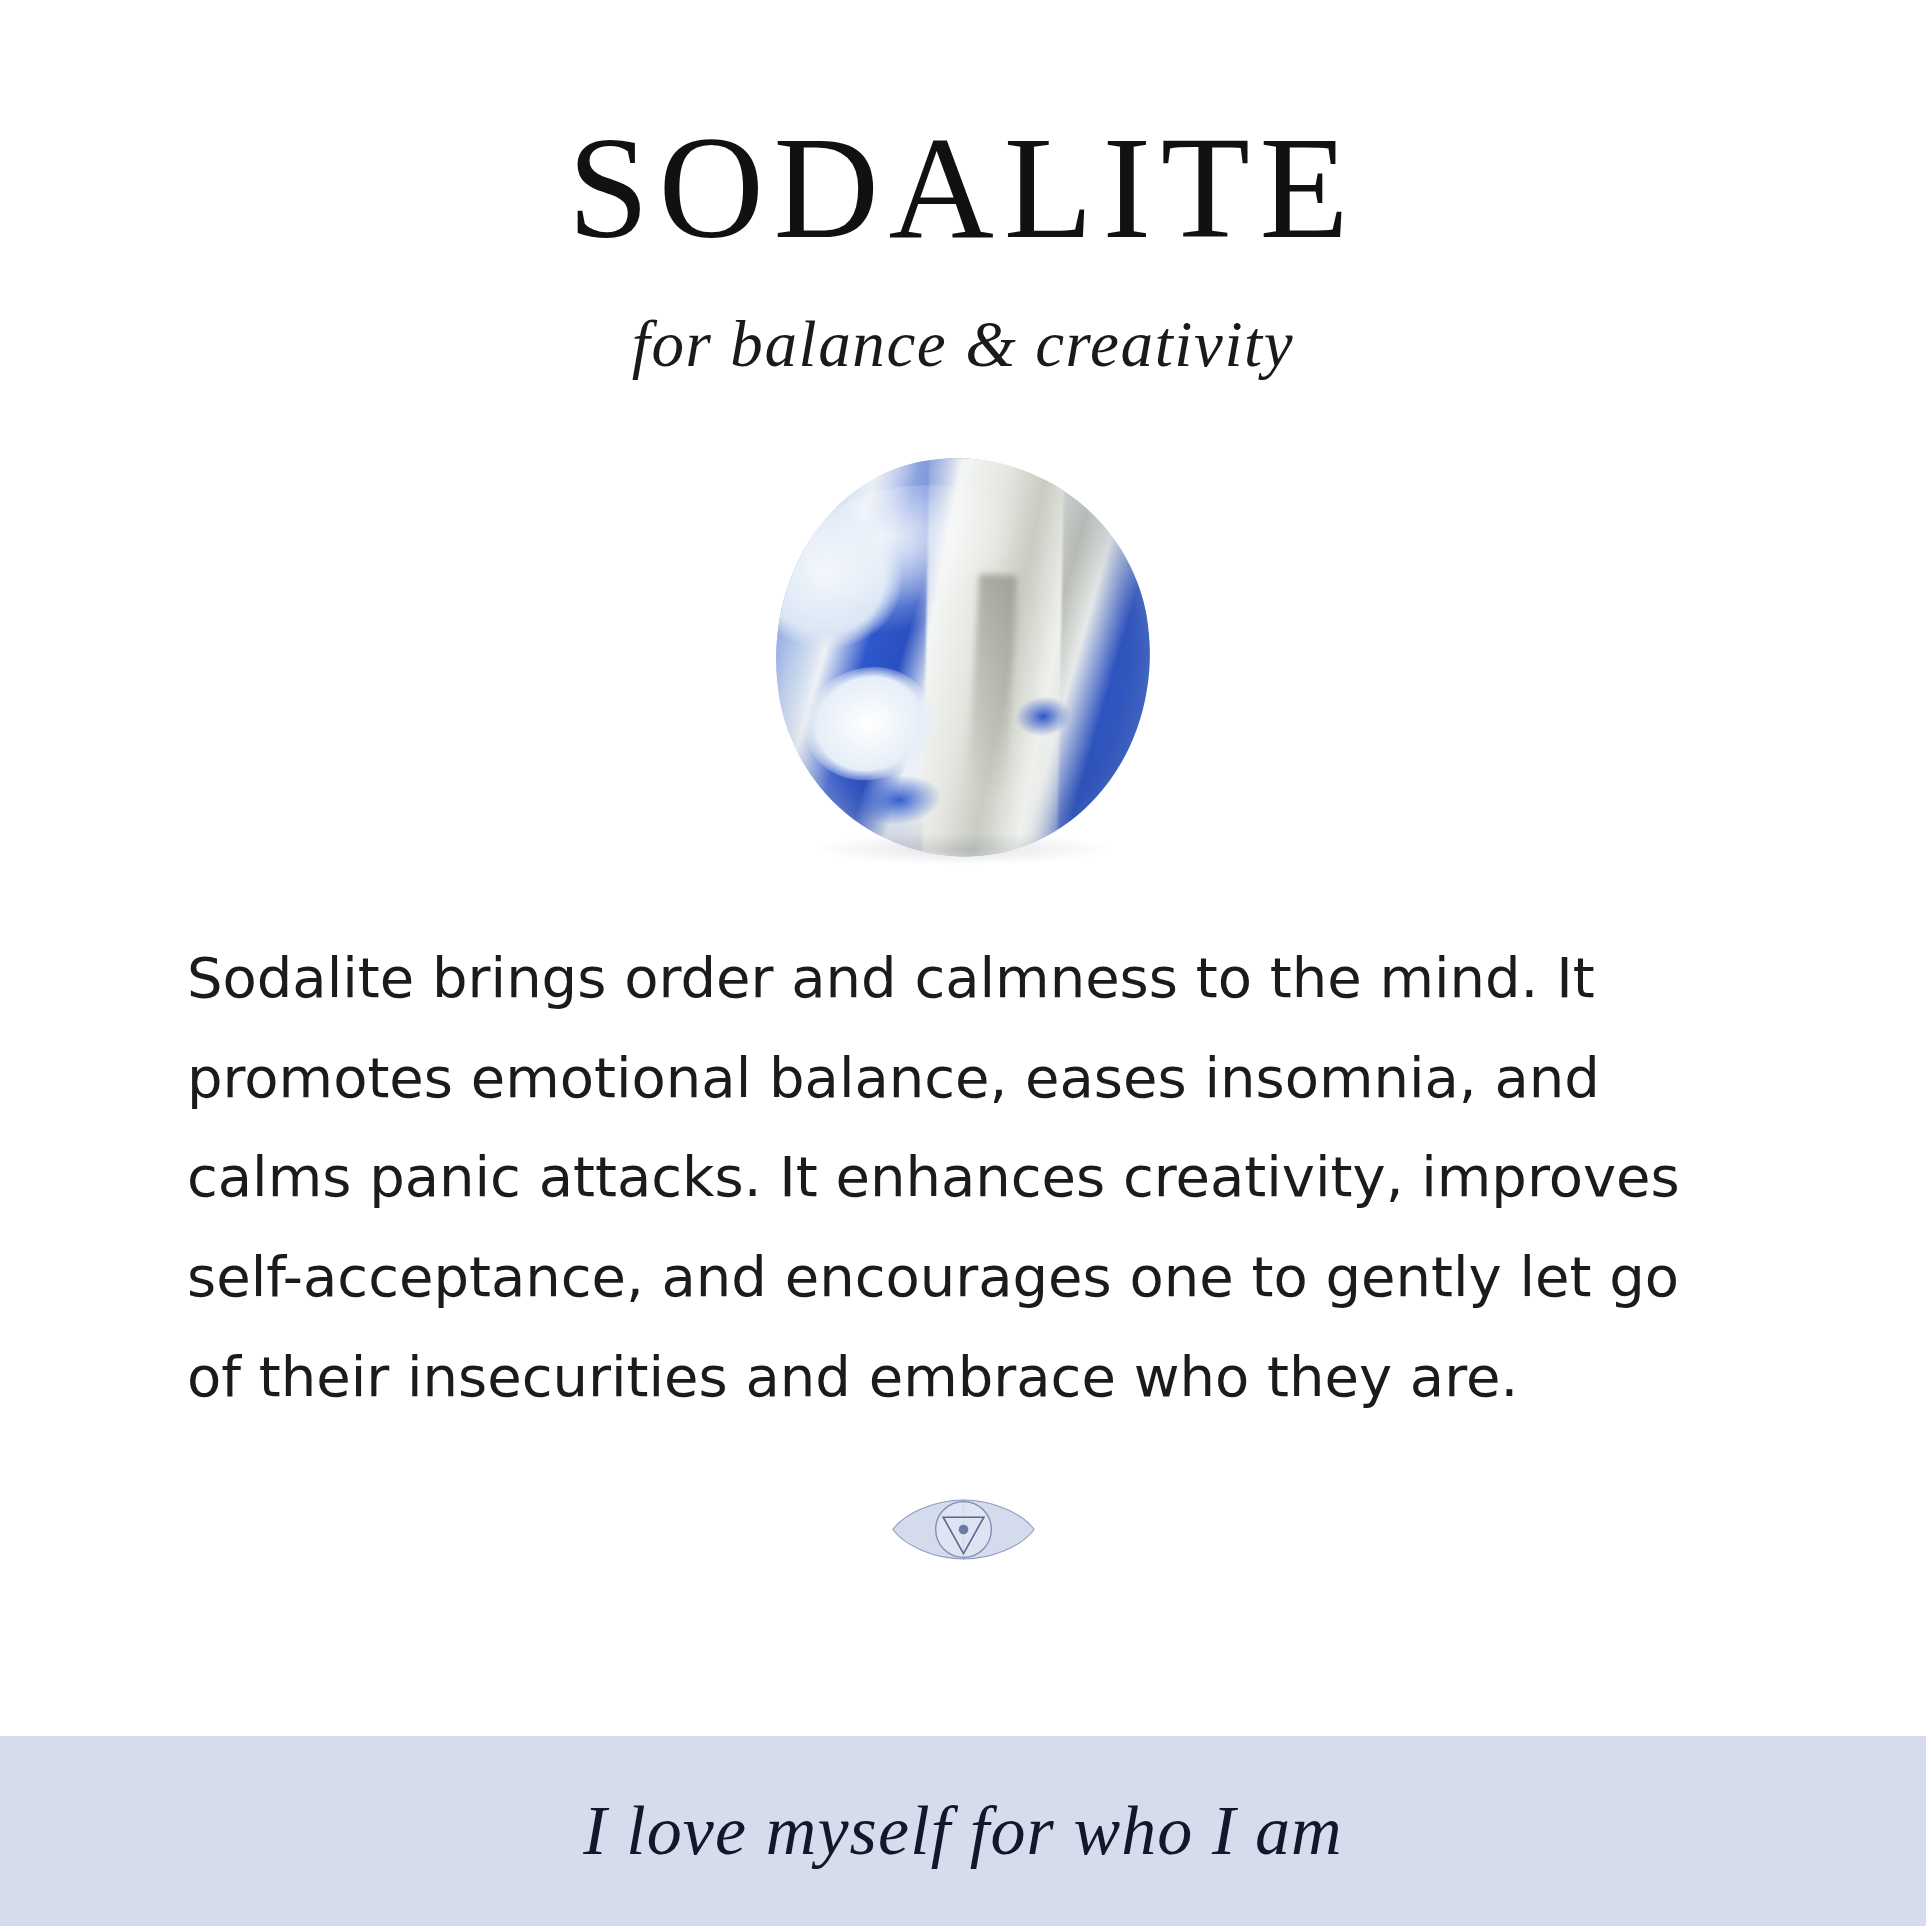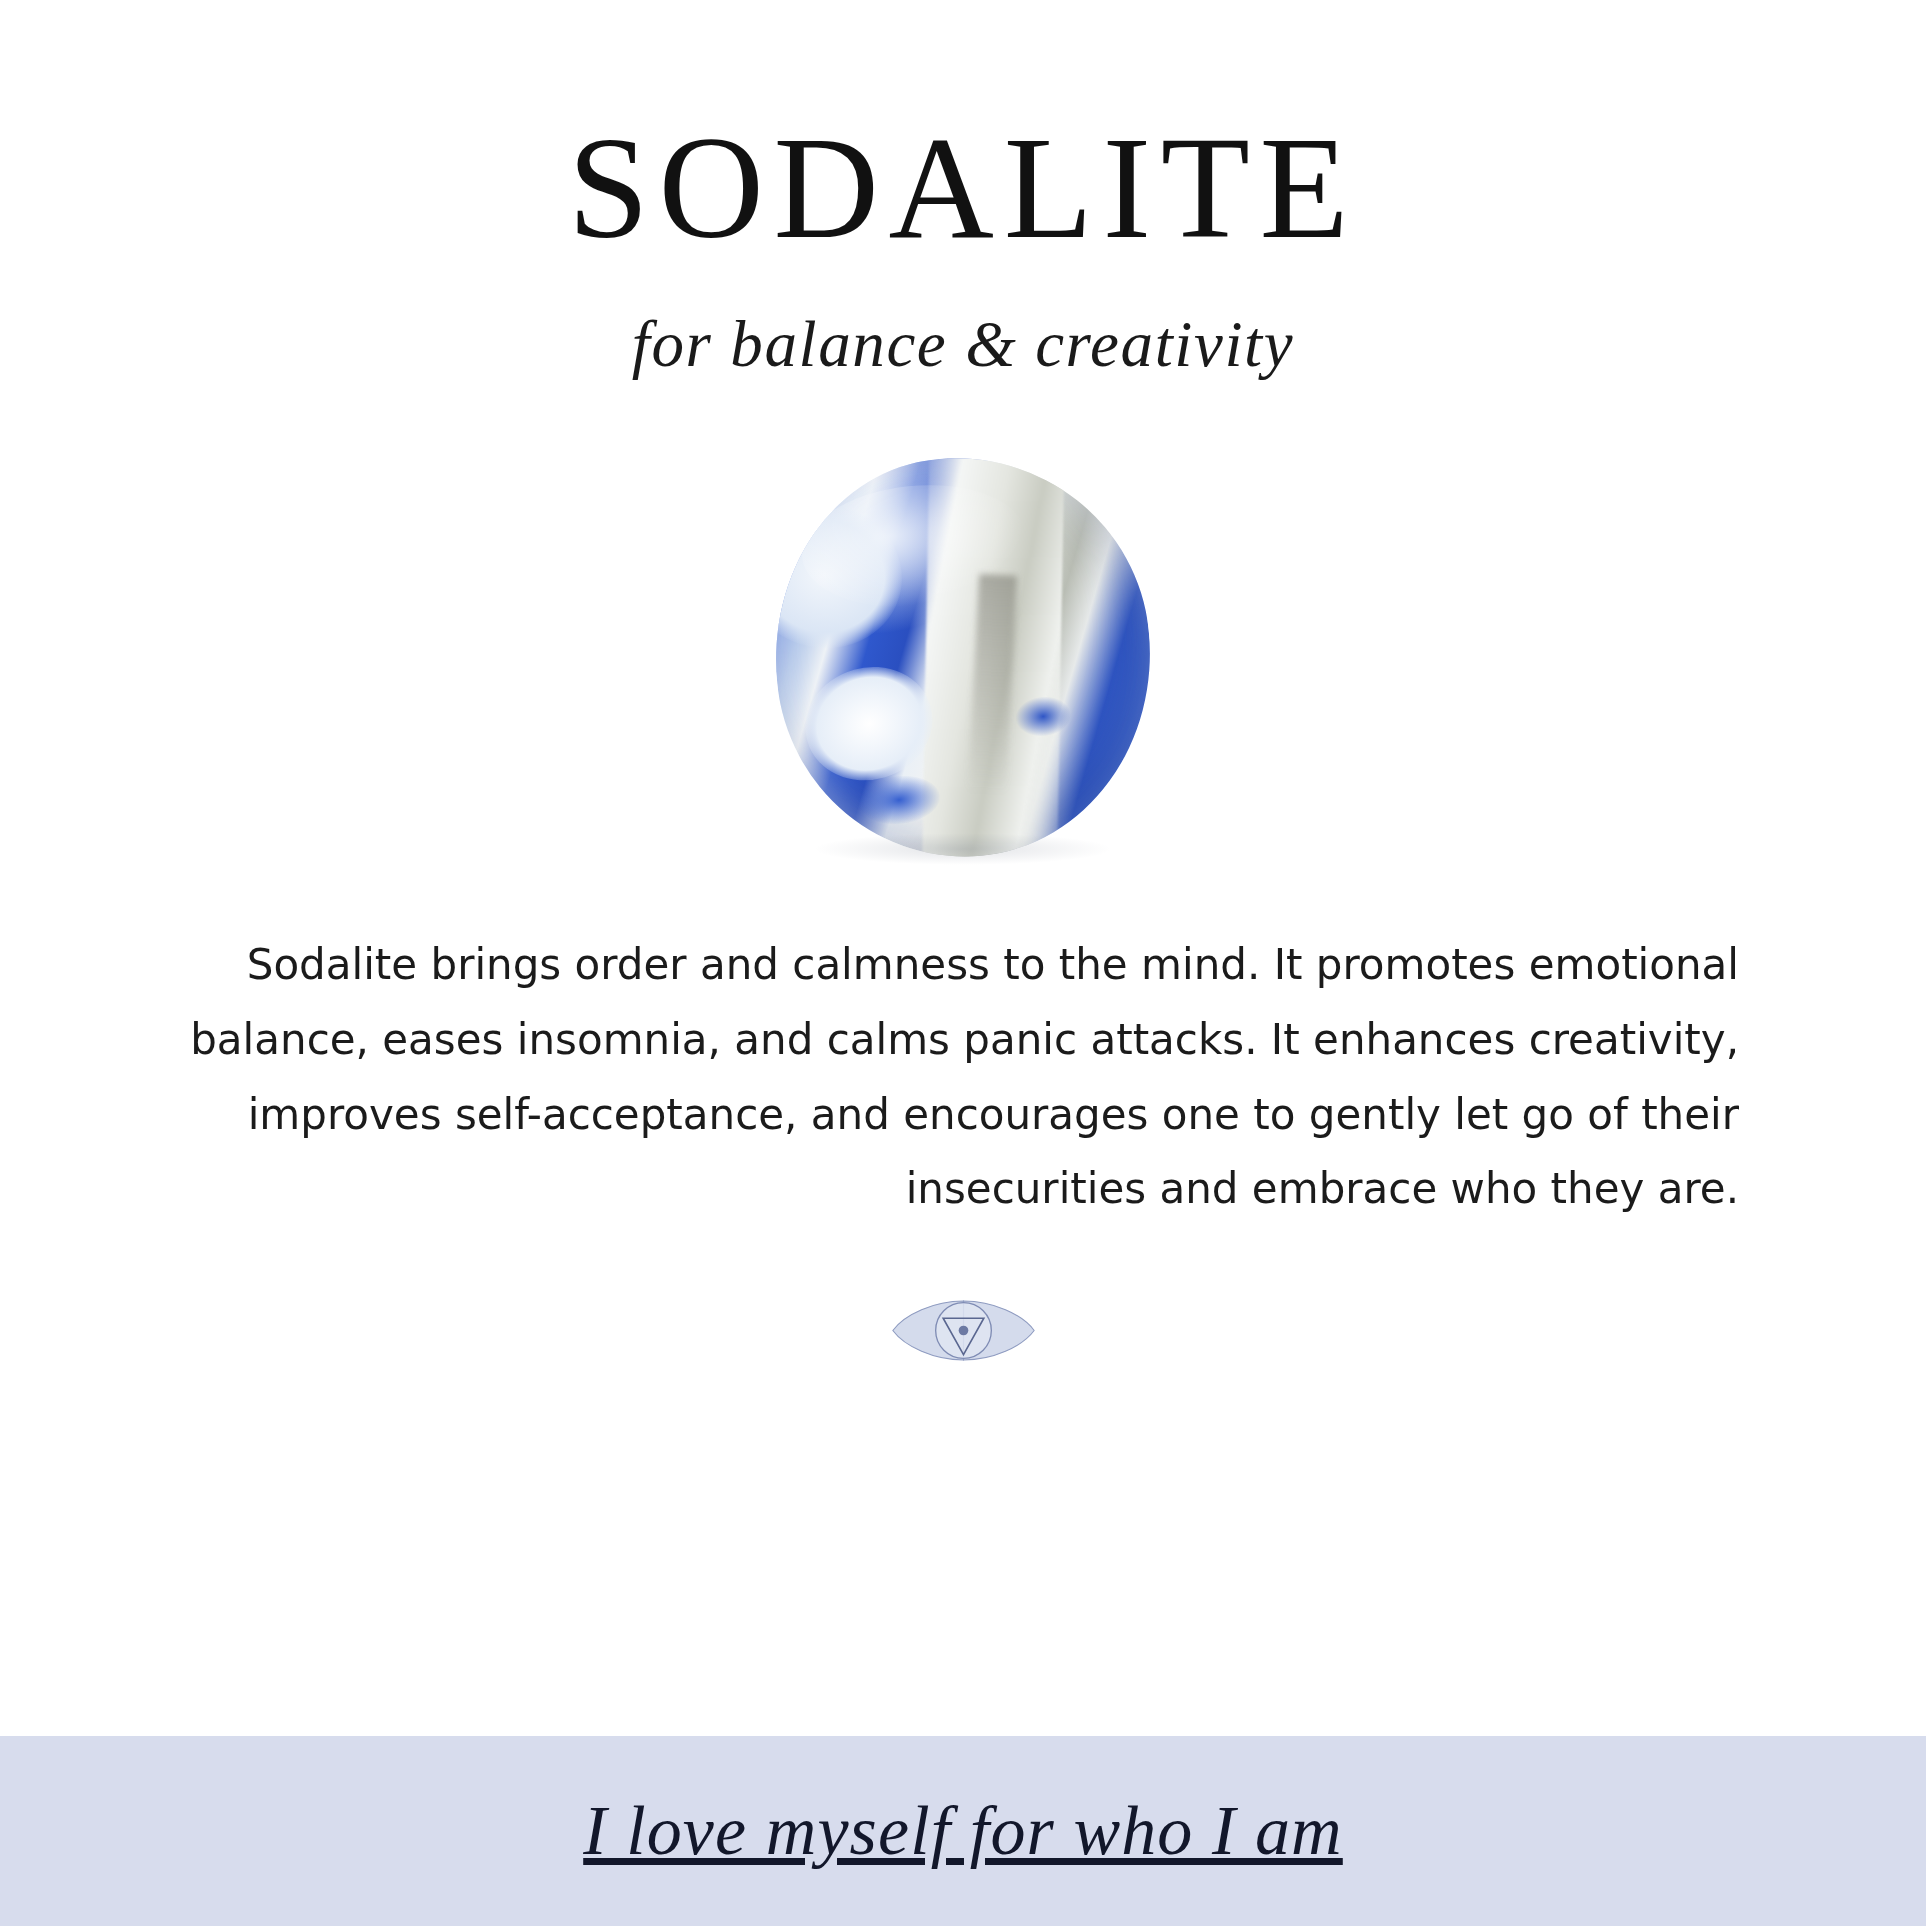--- a/index.html
+++ b/index.html
@@ -166,23 +166,23 @@
     width: 300px;
     height: 32px;
     background: radial-gradient(ellipse at 50% 50%, rgba(90,100,120,0.18) 0%, rgba(90,100,120,0) 70%);
     border-radius: 50%;
   }
 
   
   .description {
     margin-top: 60px;
     width: 1552px;
-    text-align: right;
+    text-align: left;
     font-family: "DejaVu Sans", sans-serif;
-    font-size: 42px;
+    font-size: 56px;
     line-height: 1.78;
     color: #1b1b1b;
     font-weight: 400;
   }
 
   
   .chakra {
     margin-top: 58px;
     width: 161px;
     height: 91px;
@@ -200,21 +200,20 @@
     align-items: center;
     justify-content: center;
   }
   .affirmation {
     font-family: "Liberation Serif", serif;
     font-style: italic;
     font-size: 70px;
     color: #12172b;
     letter-spacing: 1.1px;
     white-space: nowrap;
-    text-decoration: underline;
   }
 </style>
 </head>
 <body>
 
 <div class="card">
 
   <div class="title">SODALITE</div>
 
   <div class="subtitle">for balance &amp; creativity</div>

